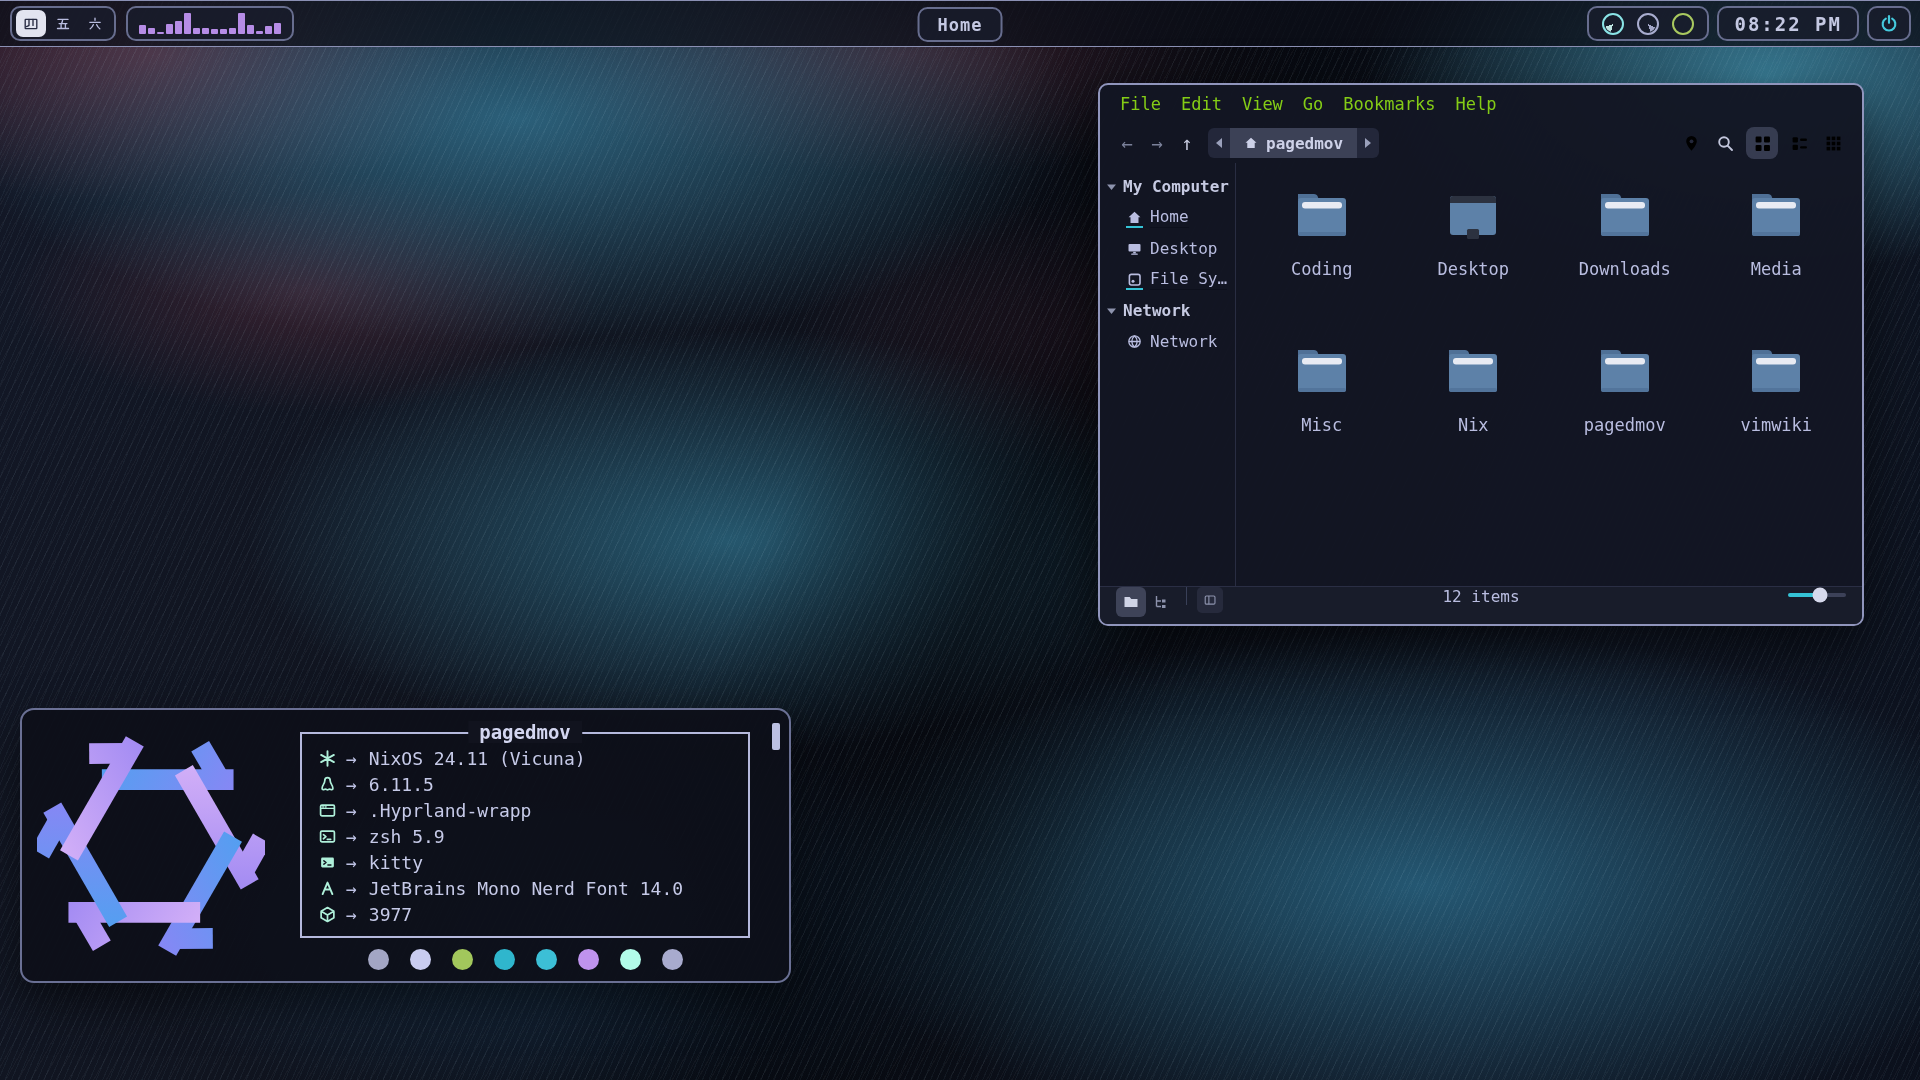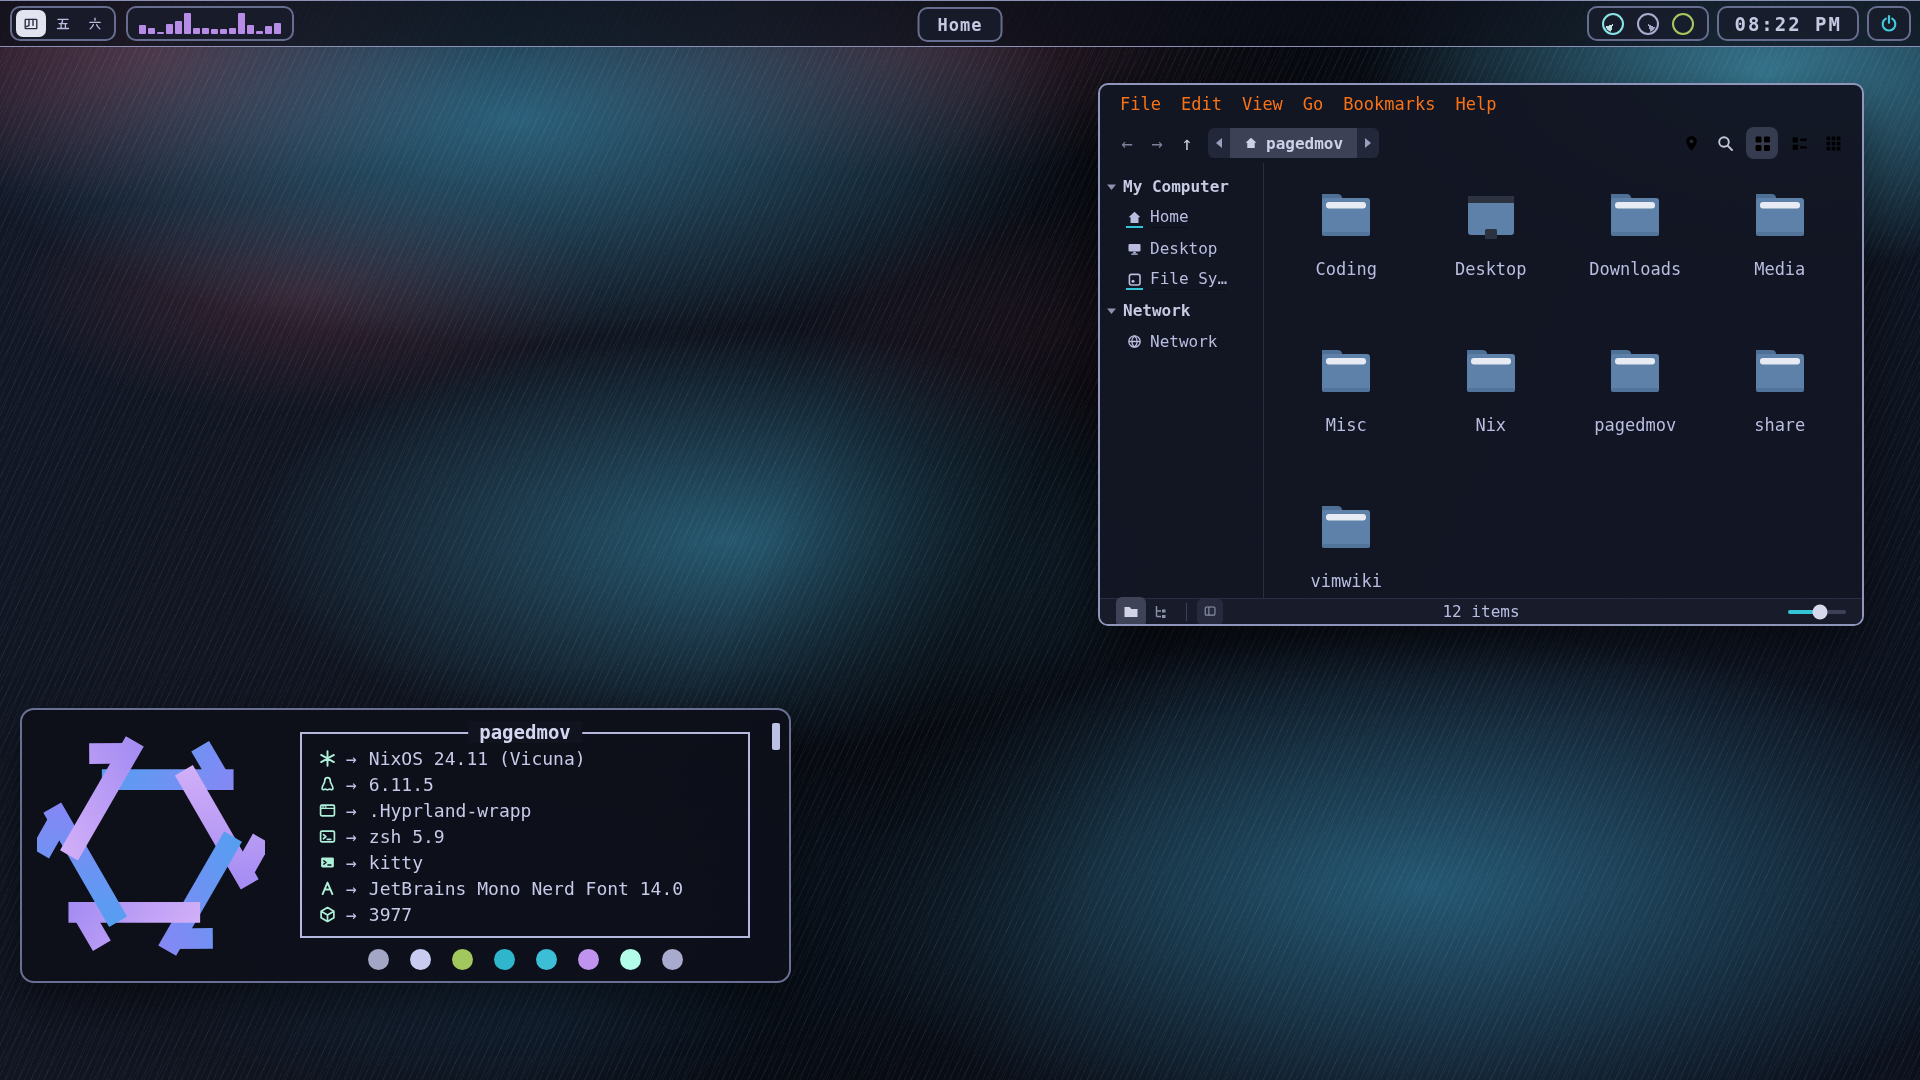--- a/index.html
+++ b/index.html
@@ -48,54 +48,54 @@
   .g2 .wedge { background:conic-gradient(from 115deg, rgba(169,173,207,0.95) 0 13%, rgba(0,0,0,0) 0); }
   .clockpill { padding:0 15px; font-size:19px; font-weight:bold; letter-spacing:2px;text-align:center; }
   .powerpill { width:44px; justify-content:center; }
   .powerpill svg { width:20px; height:20px; stroke:#45cadd; fill:none; stroke-width:2.6; stroke-linecap:round; }
 
   
   .fm { position:absolute; left:1098px; top:83px; width:766px; height:543px;
     background:rgba(19,22,35,0.97); border:2px solid #9095bc; border-radius:10px;
     box-shadow:0 22px 55px rgba(0,0,0,0.55); display:flex; flex-direction:column; overflow:hidden; }
   .fm-menubar { height:38px; display:flex; align-items:center; padding-left:10px; flex:none; }
-  .fm-menu-item { padding:0 10px; font-size:17px; color:#f97316; }
+  .fm-menu-item { padding:0 10px; font-size:17px; color:#84cc16; }
   .fm-toolbar { height:40px; display:flex; align-items:center; padding:0 12px; flex:none; }
   .nav-arrow { width:30px; text-align:center; font-size:19px; color:#7a8099; }
   .nav-arrow.up { color:#c6cade; }
   .pathbar { margin-left:6px; height:30px; display:flex; align-items:stretch;
     background:#23273a; border-radius:6px; overflow:hidden; }
   .path-chev { width:22px; display:flex; align-items:center; justify-content:center; }
   .path-chev span { width:0; height:0; border-style:solid; }
   .chev-l span { border-width:5px 6px 5px 0; border-color:rgba(0,0,0,0) #9aa0bb rgba(0,0,0,0) rgba(0,0,0,0); }
   .chev-r span { border-width:5px 0 5px 6px; border-color:rgba(0,0,0,0) rgba(0,0,0,0) rgba(0,0,0,0) #9aa0bb; }
   .path-tab { display:flex; align-items:center; gap:8px; padding:0 14px; background:#3c4156;
     color:#cdd1e8; font-size:16px; font-weight:600; }
   .path-tab svg { width:14px; height:14px; fill:#cdd1e8; }
   .tb-spacer { flex:1; }
   .tb-icon { width:26px; height:26px; display:flex; align-items:center; justify-content:center; margin:0 4px; }
   .tb-icon svg { width:17px; height:17px; }
   .tb-active { width:32px; height:32px; background:rgba(130,138,172,0.32); border-radius:8px; }
   .fm-body { flex:1; display:flex; min-height:0; }
-  .sidebar { width:164px; flex:none; padding-top:8px; border-right:1px solid rgba(60,66,92,0.55); }
+  .sidebar { width:136px; flex:none; padding-top:8px; border-right:1px solid rgba(60,66,92,0.55); }
   .sb-header { display:flex; align-items:center; gap:7px; padding:6px 6px 6px 7px;
     font-size:16px; font-weight:bold; color:#c6cae2; }
   .sb-header svg { width:9px; height:8px; fill:#8d93ad; flex:none; }
   .sb-item { position:relative; display:flex; align-items:center; gap:8px; height:31px;
     padding-left:27px; font-size:16px; color:#b9bde0; }
   .sb-item svg { width:15px; height:15px; flex:none; }
   .sb-item.linked .lbl { border-bottom:1px solid #0d101c; padding-bottom:1px; }
   .sb-item.linked::before { content:''; position:absolute; left:26px; bottom:5px; width:17px; height:2px; background:#35c3d6; }
   .grid { flex:1; display:grid; grid-template-columns:repeat(4,1fr); grid-auto-rows:156px;
     padding:16px 10px 0; overflow:hidden; }
   .cell { display:flex; flex-direction:column; align-items:center; padding-top:4px; }
   .cell svg { width:64px; height:64px; }
   .cell .flabel { margin-top:12px; font-size:17px; color:#b9bde0; }
-  .fm-status { height:26px; flex:none; border-top:1px solid #2a2e44; background:rgba(26,29,43,0.9);
-    display:flex; align-items:center; position:relative; padding:0 16px; }
+  .fm-status { height:38px; flex:none; border-top:1px solid #2a2e44; background:rgba(26,29,43,0.9);
+    display:flex; position:relative; padding:0 16px; }
   .sb-btn { width:30px; height:30px; border-radius:6px; display:flex; align-items:center; justify-content:center; }
   .sb-btn.on { background:#3e4358; }
   .sb-btn svg { width:16px; height:16px; }
   .st-sep { width:1px; height:18px; background:#394058; margin:0 10px; }
   .sb-btn.small { width:26px; height:26px; background:rgba(90,96,128,0.22); border-radius:5px; }
   .sb-btn.small svg { width:13px; height:13px; }
   .item-count { position:absolute; left:50%; transform:translateX(-50%); font-size:16px; color:#b9bde0; }
   .zoomer { margin-left:auto; width:58px; height:16px; position:relative; display:flex; align-items:center; }
   .zoomer .track { width:100%; height:4px; border-radius:2px;
     background:linear-gradient(to right, #35c3d6 0 55%, #3c4158 55%); }
@@ -405,26 +405,20 @@
         <svg viewBox="0 0 64 64">
             <use href="#icon-folder"></use>
           </svg>
         <span class="flabel">Nix</span>
       </div>
       <div class="cell">
         <svg viewBox="0 0 64 64">
             <use href="#icon-folder"></use>
           </svg>
         <span class="flabel">pagedmov</span>
-      </div>
-      <div class="cell">
-        <svg viewBox="0 0 64 64">
-            <use href="#icon-folder"></use>
-          </svg>
-        <span class="flabel">share</span>
       </div>
       <div class="cell">
         <svg viewBox="0 0 64 64">
             <use href="#icon-folder"></use>
           </svg>
         <span class="flabel">vimwiki</span>
       </div>
     </div>
   </div>
 

